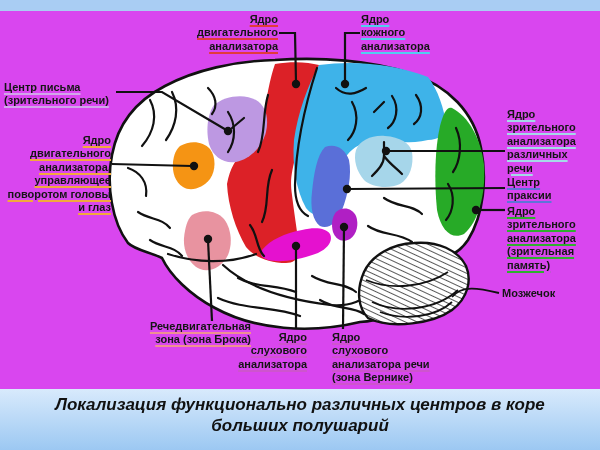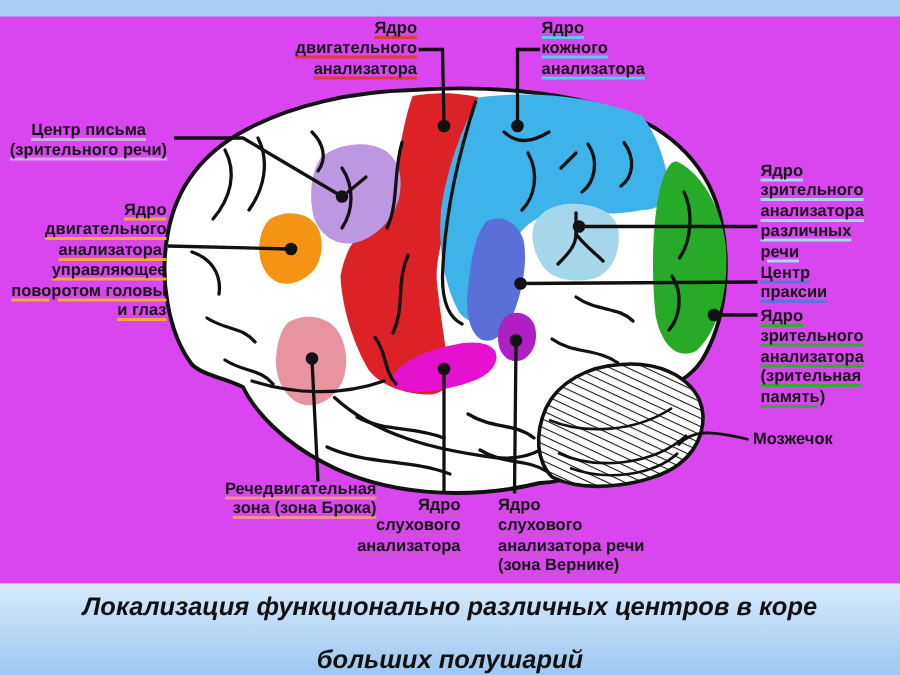--- a/index.html
+++ b/index.html
@@ -1,20 +1,20 @@
 <!DOCTYPE html>
 <html><head>
 <meta charset="utf-8">
 <style>
   html,body{margin:0;padding:0;background:#fff;}
   #stage{position:relative;width:600px;height:450px;overflow:hidden;
          font-family:"Liberation Sans",sans-serif;background:#d946ef;}
   .strip{position:absolute;left:0;top:0;width:600px;height:11px;}
   .band{position:absolute;left:0;top:389px;width:600px;height:61px;
-        display:flex;flex-direction:column;align-items:center;justify-content:space-between;
+        display:flex;flex-direction:column;align-items:center;justify-content:flex-start;
         padding-top:5px;box-sizing:border-box;}
   .band .cap{font:italic 700 17px/21px "Liberation Serif", "Liberation Sans", sans-serif;
              font-family:"Liberation Sans",sans-serif;font-style:italic;font-weight:700;
              color:#111;text-align:center;white-space:nowrap;}
   svg{position:absolute;left:0;top:0;}
   .label{position:absolute;color:#151515;
          font-size:11px;line-height:13.4px;font-weight:600;letter-spacing:0;}
   .label .ln{display:block;white-space:nowrap;
              text-decoration-line:underline;
              text-decoration-color:var(--ul, transparent);
@@ -157,21 +157,21 @@
     <span class="ln">двигательного</span>
     <span class="ln">анализатора</span>
   </div>
 
   <div class="label" style="left: 361px; top: 13px; width: 92px; text-align: left; --ul: #53cdf0;">
     <span class="ln">Ядро</span>
     <span class="ln">кожного</span>
     <span class="ln">анализатора</span>
   </div>
 
-  <div class="label" style="left: 4px; top: 81px; width: 110px; text-align: center; --ul: #d1a7ea;">
+  <div class="label" style="left: 4px; top: 81px; width: 110px; text-align: left; --ul: #d1a7ea;">
     <span class="ln">Центр письма</span>
     <span class="ln">(зрительного речи)</span>
   </div>
 
   <div class="label" style="left: 6px; top: 134px; width: 105px; text-align: right; --ul: #f2a93c;">
     <span class="ln">Ядро</span>
     <span class="ln">двигательного</span>
     <span class="ln">анализатора,</span>
     <span class="ln">управляющее</span>
     <span class="ln">поворотом головы</span>

